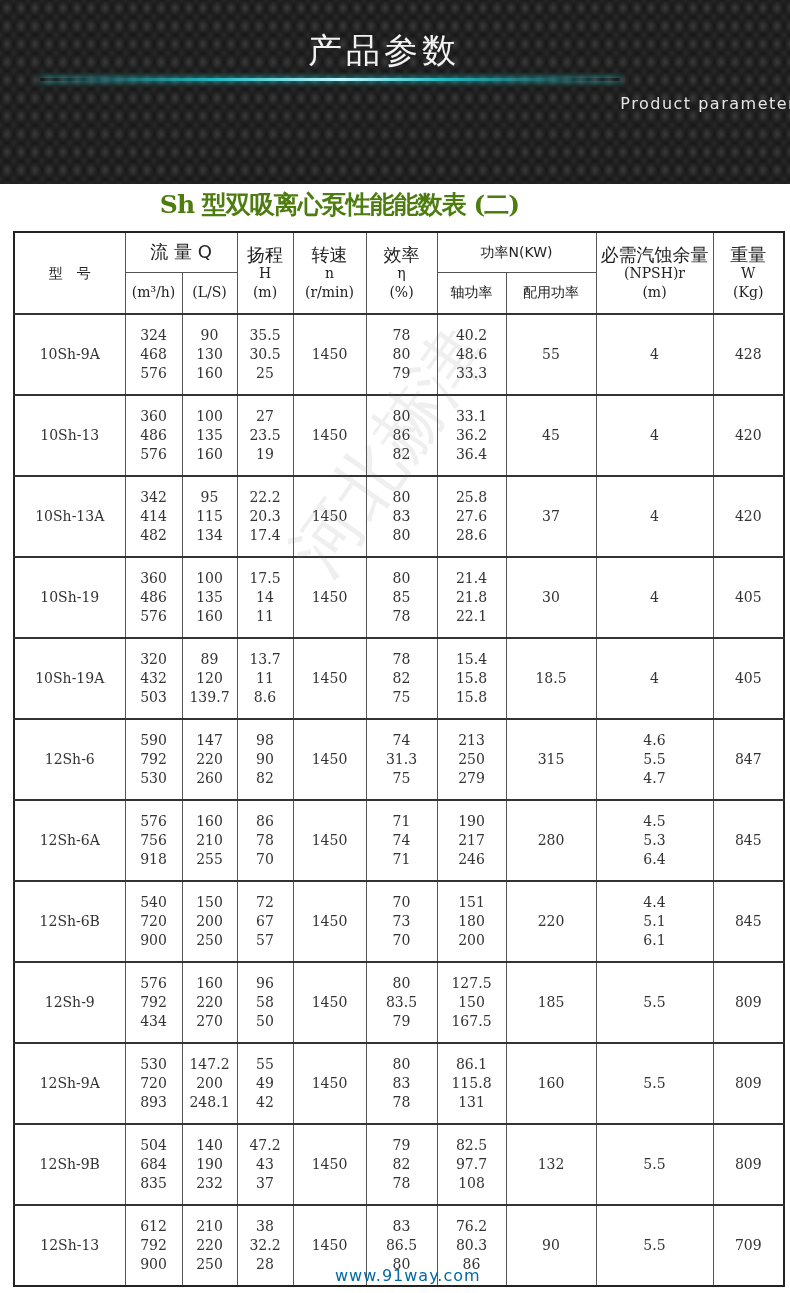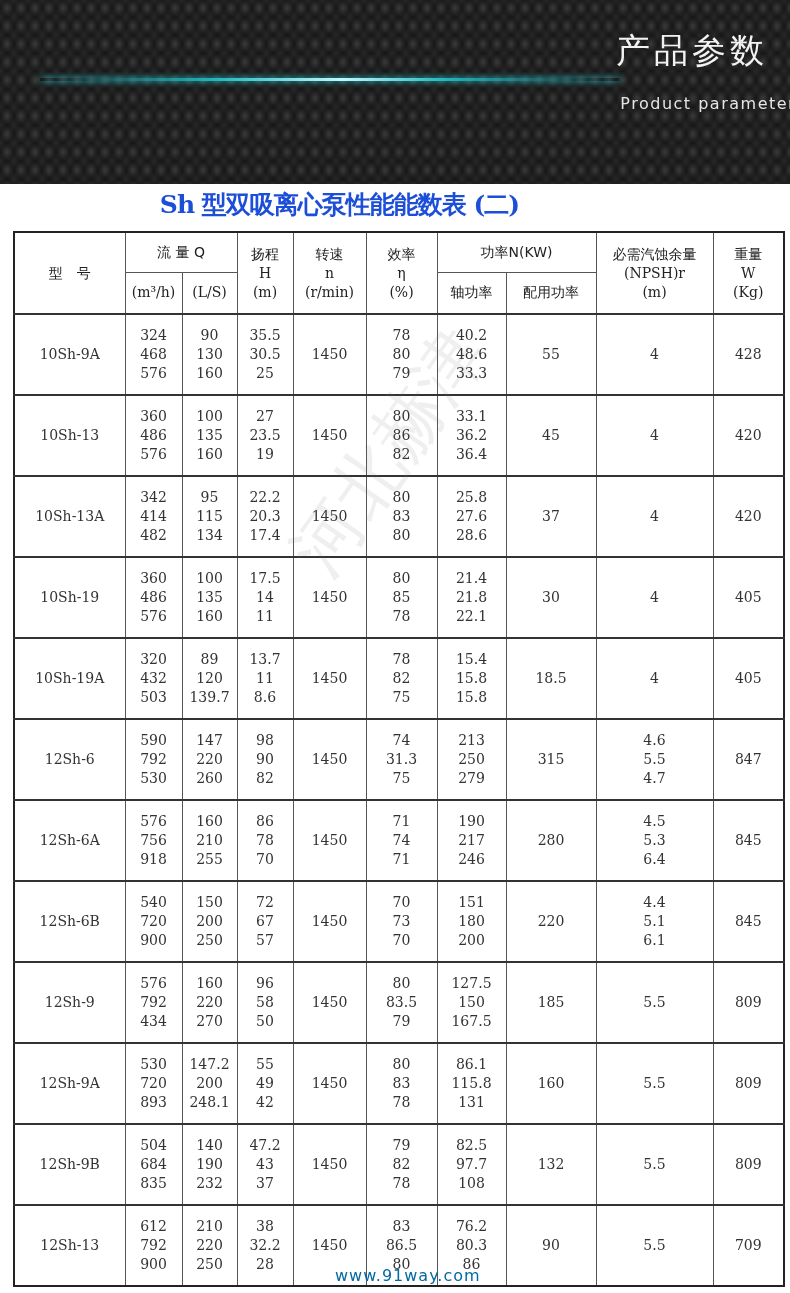--- a/index.html
+++ b/index.html
@@ -5,37 +5,37 @@
   html,body{margin:0;padding:0;background:#fff;}
   body{width:790px;height:1293px;position:relative;overflow:hidden;font-family:"DejaVu Serif",serif;color:#222;}
   .banner{position:absolute;left:0;top:0;width:790px;height:184px;
     background-color:#1a1a1a;
     background-image:
       radial-gradient(ellipse 7px 9px at 50% 45%, #3a3a3a 0%, #262626 55%, #151515 100%);
     background-size:14px 18px;}
   .banner::after{content:"";position:absolute;inset:0;
     background-image:radial-gradient(ellipse 7px 9px at 50% 45%, #353535 0%, #232323 55%, rgba(0,0,0,0) 100%);
     background-size:14px 18px;background-position:7px 9px;opacity:.6;}
-  .banner-title{position:absolute;left:0;width:768px;top:28px;text-align:right;z-index:2;
+  .banner-title{position:absolute;left:0;width:768px;top:28px;text-align:center;z-index:2;
     font-family:"DejaVu Sans",sans-serif;font-size:34px;color:#f2f2f2;letter-spacing:4px;}
   .banner-line{position:absolute;left:40px;width:580px;top:78px;height:3px;z-index:2;
     background:linear-gradient(90deg,rgba(0,160,170,0) 0%,#1fb6be 30%,#bff8ff 52%,#1fb6be 70%,rgba(0,160,170,0) 100%);
     box-shadow:0 0 6px #22c7d0;}
   .banner-sub{position:absolute;left:16px;width:790px;top:94px;text-align:right;z-index:2;
     font-family:"DejaVu Sans",sans-serif;font-size:16px;color:#e6e6e6;letter-spacing:1.5px;}
   .doc-title{position:absolute;left:0;width:679px;top:188px;text-align:center;
-    font-family:"DejaVu Serif",serif;font-weight:bold;font-size:25px;color:#1d4ed8;letter-spacing:-1px;}
+    font-family:"DejaVu Serif",serif;font-weight:bold;font-size:25px;color:#4d7c0f;letter-spacing:-1px;}
   table.spec{position:absolute;left:13px;top:231px;border-collapse:collapse;table-layout:fixed;
     border:2px solid #222;font-size:14px;color:#333;}
   table.spec td,table.spec th{border:1px solid #555;padding:0;text-align:center;vertical-align:middle;font-weight:normal;line-height:19px;}
   table.spec th{font-size:14px;color:#222;}
   .h1{height:40px;} .h2{height:42px;}
   .row td{height:79px;}
   .row{border-top:2px solid #333;}
-  .cjk{font-family:"DejaVu Sans",sans-serif;font-size:14px;}
+  .cjk{font-family:"DejaVu Sans",sans-serif;font-size:18px;}
   .stack span{display:block;}
   .watermark{position:absolute;left:270px;top:540px;font-family:"DejaVu Sans",sans-serif;font-size:70px;
     color:rgba(120,120,120,0.12);transform:rotate(-55deg);transform-origin:left top;white-space:nowrap;pointer-events:none;}
   .wm2{position:absolute;left:335px;top:1266px;font-family:"DejaVu Sans",sans-serif;font-size:16px;color:#0369a1;letter-spacing:1px;}
 </style>
 </head>
 <body>
 
 <div class="banner">
   <div class="banner-title">产品参数</div>

